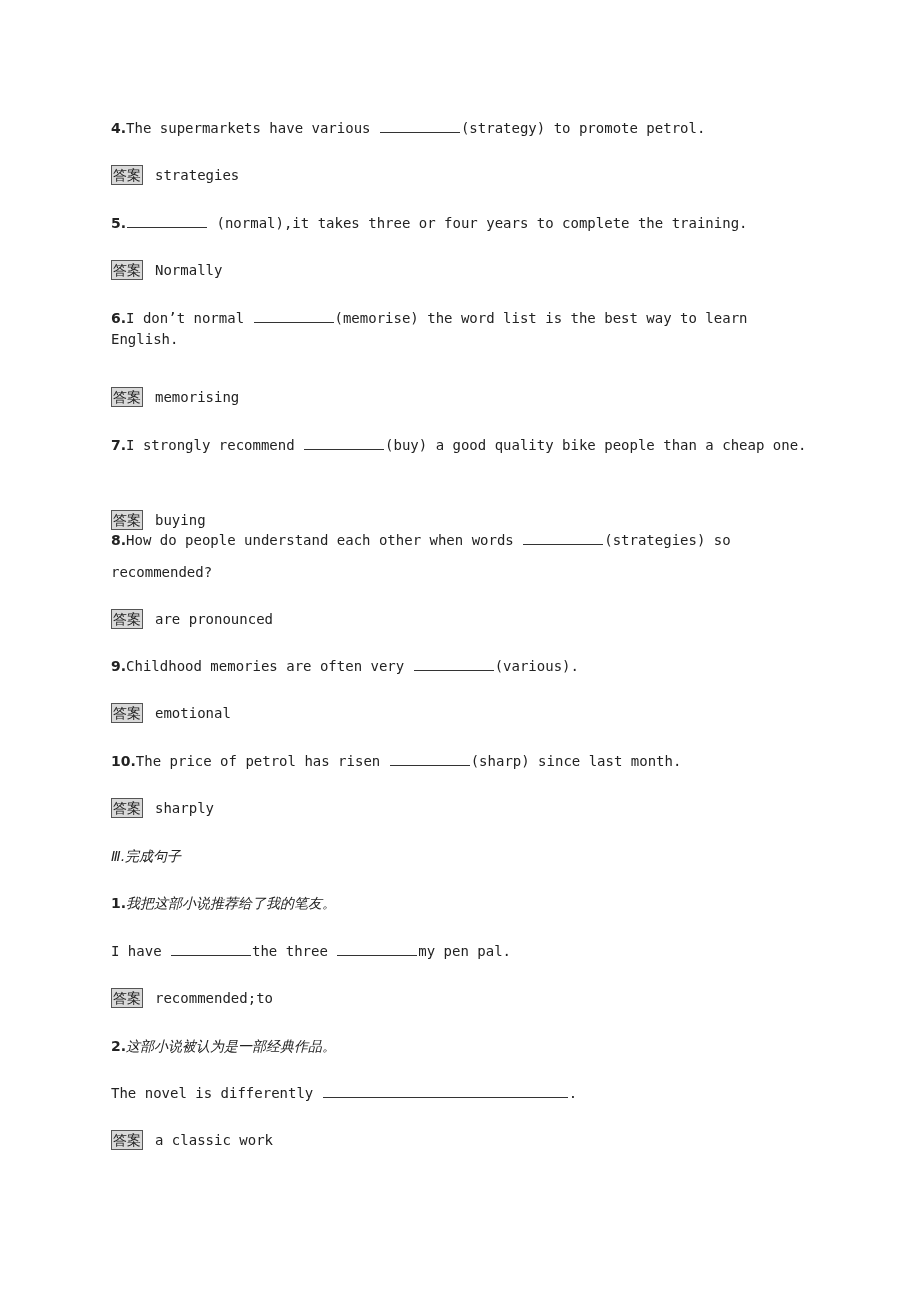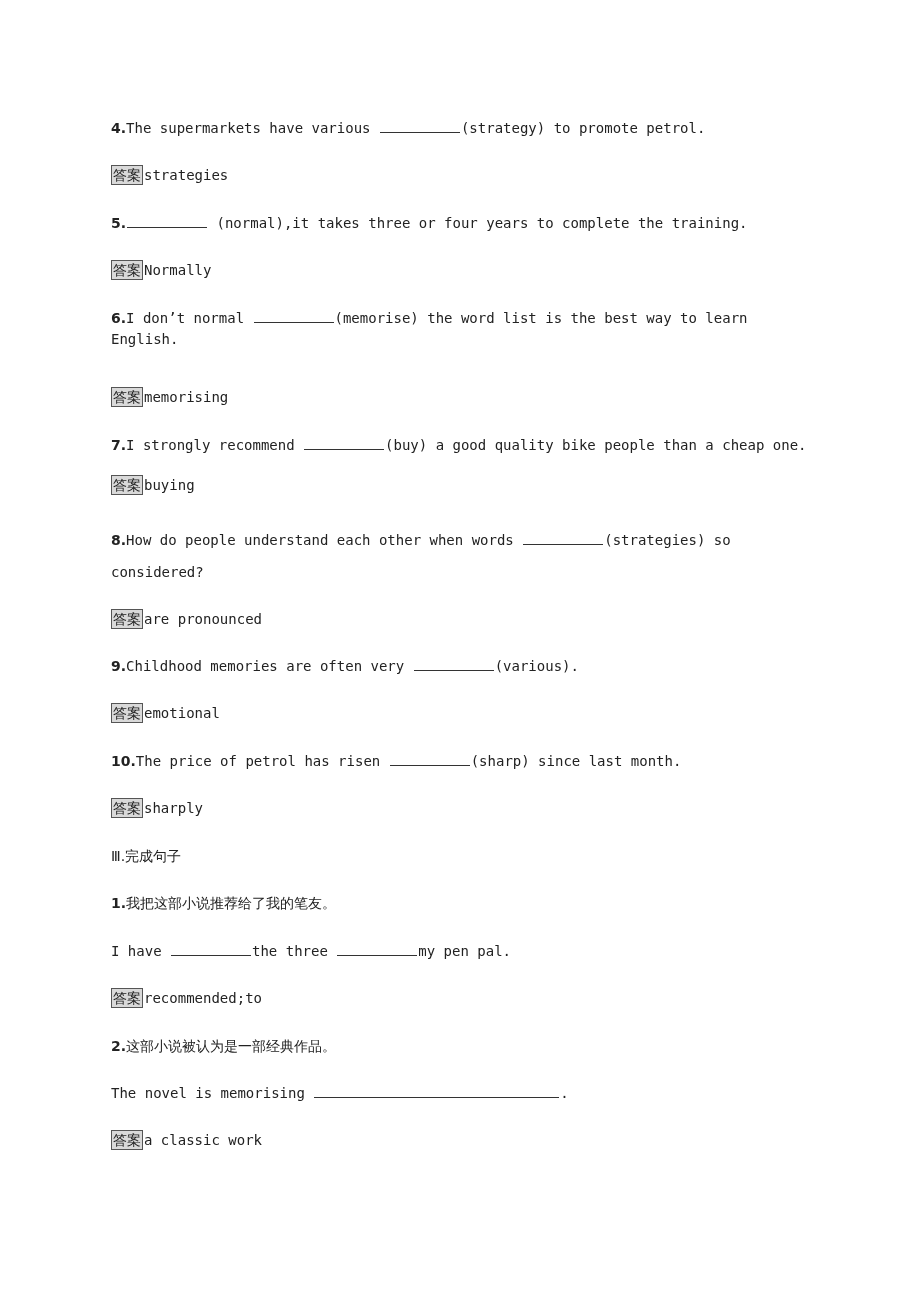--- a/index.html
+++ b/index.html
@@ -2,54 +2,54 @@
 <html><head>
 <meta charset="utf-8">
 <style>
   html, body { margin: 0; padding: 0; background: #ffffff; }
   body { width: 920px; height: 1302px; position: relative; overflow: hidden;
          font-family: "DejaVu Sans Mono", "Liberation Mono", monospace; color: #222; }
   .line { position: absolute; left: 111px; font-size: 14px; white-space: pre; line-height: 20px; }
   .num { font-family: "DejaVu Sans", "Liberation Sans", sans-serif; font-weight: bold; font-size: 14px; }
   .blank { display: inline-block; width: 80px; border-bottom: 1px solid #333; height: 14px; vertical-align: baseline; margin: 0 1px; }
   .blank.long { width: 245px; }
-  .ans-label { display: inline-block; background: #d9d9d9; border: 1px solid #555; font-family: "DejaVu Sans", sans-serif; font-size: 14px; line-height: 18px; padding: 0 1px; margin-right: 1px; }
-  .zh { font-family: "DejaVu Sans", "Liberation Sans", sans-serif; }
+  .ans-label { display: inline-block; background: #d9d9d9; border: 1px solid #555; font-family: "DejaVu Sans", sans-serif; font-size: 14px; line-height: 18px; padding: 0 1px; margin-right: 12px; }
+  .zh { font-family: "DejaVu Sans", "Liberation Sans", sans-serif; font-style: italic; }
 </style>
 </head>
 <body>
 
 <div>
 
   <div class="line" style="top:118px"><span class="num">4.</span><span>The supermarkets have various </span><span class="blank"></span><span>(strategy) to promote petrol.</span></div>
   <div class="line" style="top:165px"><span class="ans-label">答案</span><span>strategies</span></div>
 
   <div class="line" style="top:213px"><span class="num">5.</span><span class="blank"></span><span> (normal),it takes three or four years to complete the training.</span></div>
   <div class="line" style="top:260px"><span class="ans-label">答案</span><span>Normally</span></div>
 
   <div class="line" style="top:308px"><span class="num">6.</span><span>I don’t normal </span><span class="blank"></span><span>(memorise) the word list is the best way to learn</span></div>
   <div class="line" style="top:329px">English.</div>
   <div class="line" style="top:387px"><span class="ans-label">答案</span><span>memorising</span></div>
 
   <div class="line" style="top:435px"><span class="num">7.</span><span>I strongly recommend </span><span class="blank"></span><span>(buy) a good quality bike people than a cheap one.</span></div>
-  <div class="line" style="top:475px"><span class="ans-label">答案</span><span>buying</span></div>
+  <div class="line" style="top:510px"><span class="ans-label">答案</span><span>buying</span></div>
 
   <div class="line" style="top:530px"><span class="num">8.</span><span>How do people understand each other when words </span><span class="blank"></span><span>(strategies) so</span></div>
-  <div class="line" style="top:562px">considered?</div>
+  <div class="line" style="top:562px">recommended?</div>
   <div class="line" style="top:609px"><span class="ans-label">答案</span><span>are pronounced</span></div>
 
   <div class="line" style="top:656px"><span class="num">9.</span><span>Childhood memories are often very </span><span class="blank"></span><span>(various).</span></div>
   <div class="line" style="top:703px"><span class="ans-label">答案</span><span>emotional</span></div>
 
   <div class="line" style="top:751px"><span class="num">10.</span><span>The price of petrol has risen </span><span class="blank"></span><span>(sharp) since last month.</span></div>
   <div class="line" style="top:798px"><span class="ans-label">答案</span><span>sharply</span></div>
 
   <div class="line zh" style="top:846px">Ⅲ.完成句子</div>
 
   <div class="line" style="top:893px"><span class="num">1.</span><span class="zh">我把这部小说推荐给了我的笔友。</span></div>
   <div class="line" style="top:941px"><span>I have </span><span class="blank"></span><span>the three </span><span class="blank"></span><span>my pen pal.</span></div>
   <div class="line" style="top:988px"><span class="ans-label">答案</span><span>recommended;to</span></div>
 
   <div class="line" style="top:1036px"><span class="num">2.</span><span class="zh">这部小说被认为是一部经典作品。</span></div>
-  <div class="line" style="top:1083px"><span>The novel is memorising </span><span class="blank long"></span><span>.</span></div>
+  <div class="line" style="top:1083px"><span>The novel is differently </span><span class="blank long"></span><span>.</span></div>
   <div class="line" style="top:1130px"><span class="ans-label">答案</span><span>a classic work</span></div>
 
 </div>
 
 </body></html>

